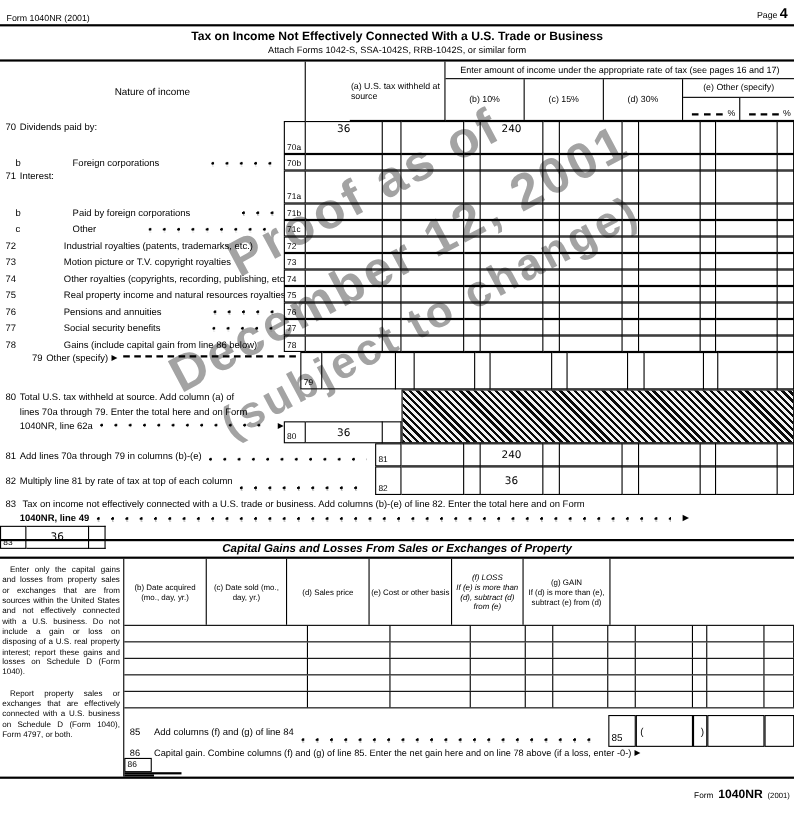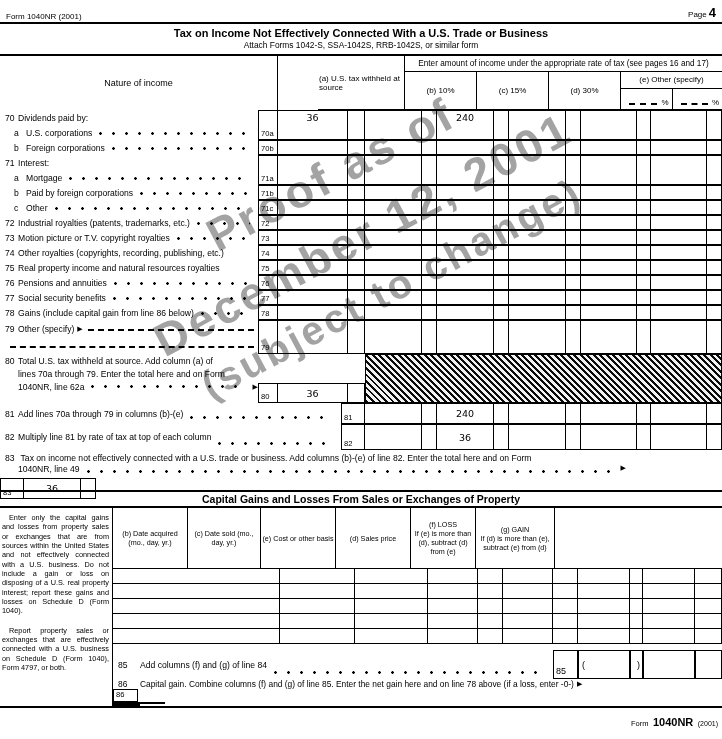--- a/index.html
+++ b/index.html
@@ -28,22 +28,22 @@
   .hdr-e { flex:1; display:flex; flex-direction:column; }
   .hdr-e-top { height:17px; border-bottom:1.5px solid #000; text-align:center; font-size:8px; line-height:16px; }
   .hdr-e-pcts { flex:1; display:flex; }
   .hdr-pct { width:50%; display:flex; align-items:flex-end; padding:0 3px 2px 3px; font-size:8px; }
   .hdr-pct + .hdr-pct { border-left:1.5px solid #000; }
   .hdr-pct .wline { margin-bottom:2px; }
   
   .trow { display:flex; }
   .h1 { height:15px; }
   .h2 { height:30px; }
-  .h79 { height:34px; }
-  .lab { width:258px; display:flex; align-items:center; font-size:8.6px; overflow:hidden; }
+  .h79 { height:34px;margin-left:24px; }
+  .lab { width:258px; display:flex; align-items:center; font-size:8.6px; overflow:hidden;gap:40px; }
   .lab.col { flex-direction:column; align-items:stretch; justify-content:space-around; }
   .lline { display:flex; align-items:center; height:15px; font-size:8.6px; }
   .ln { width:18px; padding-left:5px; flex:none; }
   .lt { width:12px; padding-left:14px; box-sizing:content-box; flex:none; }
   .tx { white-space:nowrap; }
   .dots { flex:1; align-self:flex-end; height:4px; margin:0 8px 4px 7px;
           background-image:radial-gradient(circle at 1.5px 1.5px, #000 1.2px, transparent 1.5px);
           background-size:13px 4px; background-repeat:repeat-x; }
   .wline { flex:1; border-bottom:2px dashed #000; height:0; align-self:flex-end; margin:0 4px 5px 5px; }
   .arrow { font-size:7px; margin-left:3px; flex:none; }
@@ -67,38 +67,38 @@
   .mid80 { width:107px; display:flex; align-items:flex-end; }
   .mid80 .cell { height:20px; }
   .hatch { width:357px; border:1px solid #000;
            background:repeating-linear-gradient(45deg, #0a0a0a 0 2.1px, #f2f2f2 2.1px 4.6px); }
   
   .h81 { height:21px; } .h82 { height:26px; }
   .lab81 { width:341px; display:flex; align-items:center; font-size:8.6px; }
   .h83 { height:40px;flex-direction:column; }
   .lab83 { width:626px; font-size:8.6px; padding-left:5px; }
   .lab83 .l1 { padding-top:3px; line-height:11px; }
-  .lab83 .l2 { display:flex; align-items:flex-start; height:14px; }
+  .lab83 .l2 { display:flex; align-items:center; height:14px;font-weight:bold; }
   .lab83 .l2 .tx { padding-left:13px; }
   .boxes83 { width:96px; display:flex; align-items:flex-end; }
   .boxes83 .cell { height:21px; }
   .c83v { width:57px; } .c83c { width:15px; }
   
-  #s2-titlebar { text-align:center; font-size:10.5px; font-weight:bold; height:14px; line-height:14px; }
+  #s2-titlebar { text-align:center; font-size:10.5px; font-weight:bold; height:14px; line-height:14px;font-style:italic; }
   #s2 { display:flex; }
   .s2side { width:113px; border-right:1.5px solid #000; padding:5px 3px 0 2px; font-size:7.3px; line-height:1.28; text-align:justify; }
   .s2side p { text-indent:7px; }
   .s2side .p2 { margin-top:10px; }
   .s2main { flex:1; }
   .s2hdr { display:flex; height:61px; border-bottom:1px solid #000; }
   .s2hcell { border-right:1px solid #000; font-size:7.2px; text-align:center; display:flex; flex-direction:column; justify-content:center; padding:1px; line-height:1.25; }
   .s2ha { width:167px; position:relative; }
   .s2ha .num84 { position:absolute; top:3px; left:5px; font-size:9px; }
   .s2hb { width:75px; } .s2hc { width:73px; } .s2hd { width:75px; } .s2he { width:75px; }
-  .s2hf { width:65px; } .s2hg { width:79px; }
+  .s2hf { width:65px;font-style:italic; } .s2hg { width:79px; }
   .s2row { display:flex; height:15px; border-bottom:1px solid #000; }
   .s2cell { border-right:1px solid #000; height:100%; }
   .w-a{width:167px}.w-b{width:75px}.w-c{width:73px}.w-d{width:50px}.w-dc{width:25px}
   .w-e{width:50px}.w-ec{width:25px}.w-f{width:52px}.w-fc{width:13px}.w-g{width:52px}.w-gc{width:27px}
   .s2gap { height:6px; }
   .s2r85 { display:flex; height:29px; }
   .lab85 { width:440px; display:flex; align-items:center; font-size:8.6px; padding-left:5px; }
   .lab85 .ln85 { width:22px; flex:none; }
   .s2r85 .bx { border:1px solid #000; height:100%; font-size:9px; display:flex; align-items:center; }
   .cn85 { width:25px; font-size:7.6px; align-items:flex-end !important; padding:0 0 2px 2px; }
@@ -541,22 +541,22 @@
 
 <div id="s2">
   <div class="s2side">
     <p>Enter only the capital gains and losses from property sales or exchanges that are from sources within the United States and not effectively connected with a U.S. business. Do not include a gain or loss on disposing of a U.S. real property interest; report these gains and losses on Schedule D (Form 1040).</p>
     <p class="p2">Report property sales or exchanges that are effectively connected with a U.S. business on Schedule D (Form 1040), Form 4797, or both.</p>
   </div>
   <div class="s2main">
     <div class="s2hdr">
       <div class="s2hcell s2hb">(b) Date acquired (mo., day, yr.)</div>
       <div class="s2hcell s2hc">(c) Date sold (mo., day, yr.)</div>
+      <div class="s2hcell s2hd">(d) Sales price</div>
       <div class="s2hcell s2he">(e) Cost or other basis</div>
-      <div class="s2hcell s2hd">(d) Sales price</div>
       <div class="s2hcell s2hf">
         <span>(f) LOSS</span>
         <span>If (e) is more than (d), subtract (d) from (e)</span>
       </div>
       <div class="s2hcell s2hg">
         <span>(g) GAIN</span>
         <span>If (d) is more than (e), subtract (e) from (d)</span>
       </div>
     </div>
 

